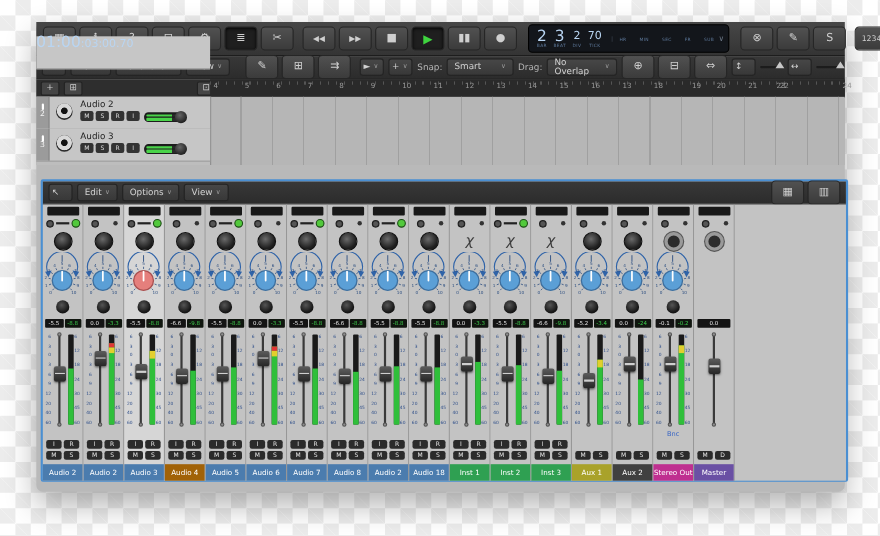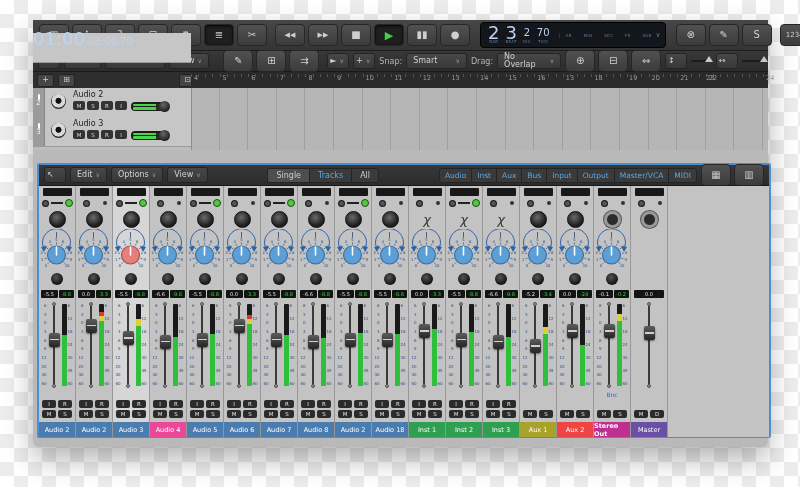--- a/index.html
+++ b/index.html
@@ -26,21 +26,21 @@
     display:flex;align-items:center;padding:0 6px;gap:4px;}
   .ibtn{height:20px;min-width:22px;padding:0 3px;border-radius:4px;border:1px solid #262626;
     background:linear-gradient(#515151,#3b3b3b);color:#cfcfcf;font-size:10px;line-height:1;
     display:flex;align-items:center;justify-content:center;}
   .ibtn.active{background:#1f1f1f;box-shadow:inset 0 1px 3px #000;}
   .ibtn.play{color:#3fd43f;font-size:11px;}
   .tgap{width:8px;}
   .lcd{height:24px;width:196px;background:#13161b;border:1px solid #000;border-radius:4px;
     display:flex;align-items:center;color:#b9d5f2;padding:0 4px;margin:0 6px;}
   .lcd .col{display:flex;flex-direction:column;align-items:center;margin:0 3px;}
-  .lcd .big{font-size:18px;line-height:12px;}
+  .lcd .big{font-size:14px;line-height:12px;}
   .lcd .med{font-size:10px;line-height:12px;}
   .lcd .lab{font-size:4px;color:#5f7a9c;letter-spacing:.3px;}
   .lcd .timeblock{display:flex;flex-direction:column;margin-left:6px;border-left:1px solid #2a2f38;padding-left:6px;}
   .lcd .trow{display:flex;align-items:baseline;}
   .lcd .labrow{display:flex;justify-content:space-between;width:86px;}
   .lcd .chev{color:#6b7785;font-size:7px;margin-left:4px;}
   
   .subbar{height:20px;background:linear-gradient(#383838,#2c2c2c);border-bottom:1px solid #191919;
     display:flex;align-items:center;padding:0 5px;gap:4px;color:#c8c8c8;font-size:8px;}
   .pill{height:14px;padding:0 6px;border-radius:3px;border:1px solid #242424;background:linear-gradient(#474747,#383838);
@@ -343,36 +343,21 @@
         <span class="pill">
           <span>Options</span>
           <span class="chev">∨</span>
         </span>
         <span class="pill">
           <span>View</span>
           <span class="chev">∨</span>
         </span>
       </span>
     <span class="spacer"></span>
-    <span class="seg" id="segcontrol">
-        <div class="first ">Single</div>
-        <div class="on">Tracks</div>
-        <div>All</div>
-      </span>
     <span class="spacer"></span>
-    <span class="filters" id="filterbar">
-        <div>Audio</div>
-        <div>Inst</div>
-        <div>Aux</div>
-        <div>Bus</div>
-        <div>Input</div>
-        <div>Output</div>
-        <div>Master/VCA</div>
-        <div>MIDI</div>
-      </span>
     <span style="display:flex;gap:3px;">
         <span class="ibtn">▦</span>
         <span class="ibtn">▥</span>
       </span>
   </div>
   <div class="mixcontent">
     <div class="strips" id="strips">
         <div class="strip">
           <div class="slot"></div>
           <div class="autorow">
@@ -727,21 +712,21 @@
           </div>
           <div class="bncrow"></div>
           <div class="btnrow">
             <span class="sb">I</span>
             <span class="sb">R</span>
           </div>
           <div class="btnrow">
             <span class="sb">M</span>
             <span class="sb">S</span>
           </div>
-          <div class="nameband" style="background: #ec4899;">Audio 4</div>
+          <div class="nameband" style="background: #a16207;">Audio 4</div>
         </div>
         <div class="strip">
           <div class="slot"></div>
           <div class="autorow">
             <span class="adotL"></span>
             <span class="autoline"></span>
             <span class="adotG"></span>
           </div>
           <div class="inputrow">
             <span class="inknob"></span>
@@ -1709,21 +1694,21 @@
               <span>45</span>
               <span>60</span>
             </div>
           </div>
           <div class="bncrow"></div>
           <div class="btnrow"></div>
           <div class="btnrow">
             <span class="sb">M</span>
             <span class="sb">S</span>
           </div>
-          <div class="nameband" style="background: #ef4444;">Aux 2</div>
+          <div class="nameband" style="background: #404040;">Aux 2</div>
         </div>
         <div class="strip">
           <div class="slot"></div>
           <div class="autorow">
             <span class="adotL" style="margin-left: 4px;"></span>
             <span class="adotS"></span>
           </div>
           <div class="inputrow">
             <span class="inknob silver"></span>
           </div>
@@ -1797,21 +1782,21 @@
               <span>45</span>
               <span>60</span>
             </div>
           </div>
           <div class="bncrow">Bnc</div>
           <div class="btnrow"></div>
           <div class="btnrow">
             <span class="sb">M</span>
             <span class="sb">S</span>
           </div>
-          <div class="nameband" style="background: rgb(191, 47, 144); font-weight: bold;">Stereo Out</div>
+          <div class="nameband" style="background: rgb(191, 47, 144);">Stereo Out</div>
         </div>
         <div class="strip">
           <div class="slot"></div>
           <div class="autorow">
             <span class="adotL" style="margin-left: 4px;"></span>
             <span class="adotS"></span>
           </div>
           <div class="inputrow">
             <span class="inknob silver"></span>
           </div>

